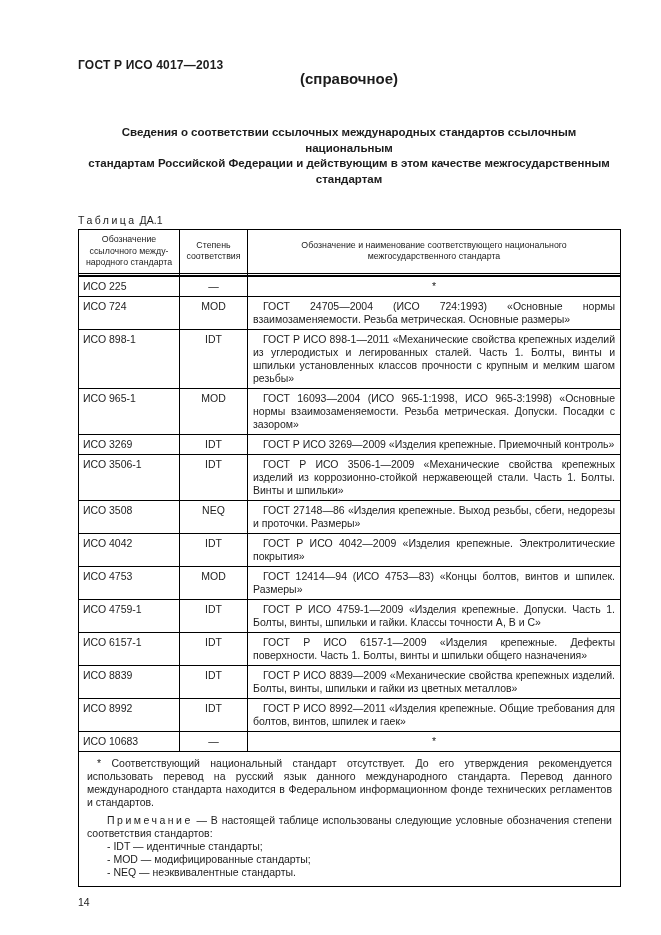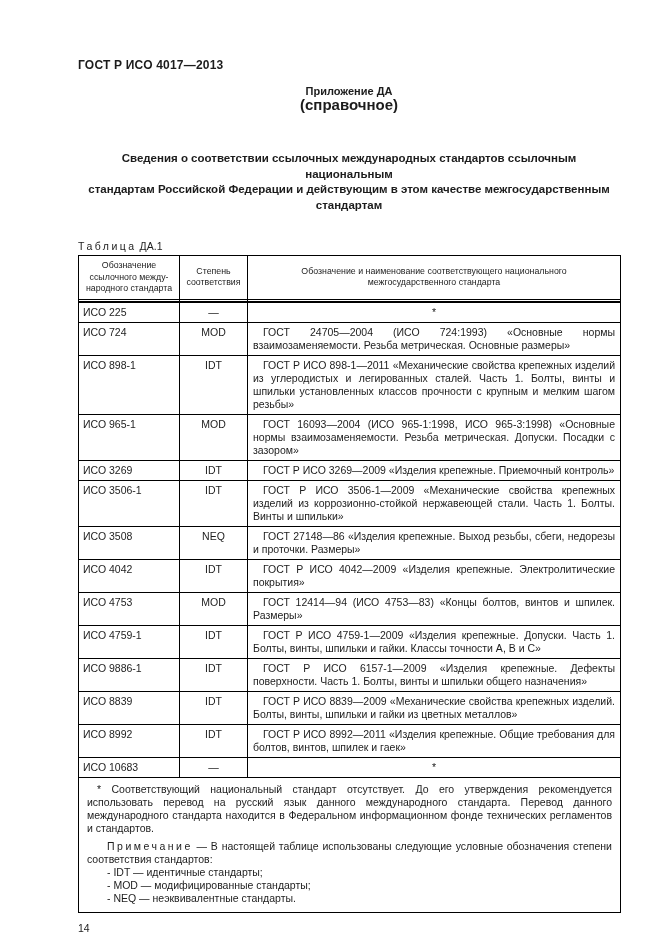--- a/index.html
+++ b/index.html
@@ -111,21 +111,20 @@
     font-size: 10.5px;
   }
 </style>
 </head>
 <body>
 
 <div class="page">
 
   <div class="doc-header">ГОСТ Р ИСО 4017—2013</div>
 
-  <div class="appendix-title">Приложение ДА</div>
   <div class="appendix-subtitle">(справочное)</div>
 
   <div class="section-title">Сведения о соответствии ссылочных международных стандартов ссылочным национальным
 стандартам Российской Федерации и действующим в этом качестве межгосударственным
 стандартам</div>
 
   <div class="table-caption">
     <span class="spaced">Таблица</span>
     <span>ДА.1</span>
   </div>
@@ -207,21 +206,21 @@
     <td class="col-name">ГОСТ 12414—94 (ИСО 4753—83) «Концы болтов, винтов и шпилек. Размеры»</td>
   </tr>
 
   <tr>
     <td class="col-std">ИСО 4759-1</td>
     <td class="col-deg">IDT</td>
     <td class="col-name">ГОСТ Р ИСО 4759-1—2009 «Изделия крепежные. Допуски. Часть 1. Болты, винты, шпильки и гайки. Классы точности А, В и С»</td>
   </tr>
 
   <tr>
-    <td class="col-std">ИСО 9886-1</td>
+    <td class="col-std">ИСО 6157-1</td>
     <td class="col-deg">IDT</td>
     <td class="col-name">ГОСТ Р ИСО 6157-1—2009 «Изделия крепежные. Дефекты поверхности. Часть 1. Болты, винты и шпильки общего назначения»</td>
   </tr>
 
   <tr>
     <td class="col-std">ИСО 8839</td>
     <td class="col-deg">IDT</td>
     <td class="col-name">ГОСТ Р ИСО 8839—2009 «Механические свойства крепежных изделий. Болты, винты, шпильки и гайки из цветных металлов»</td>
   </tr>
 

